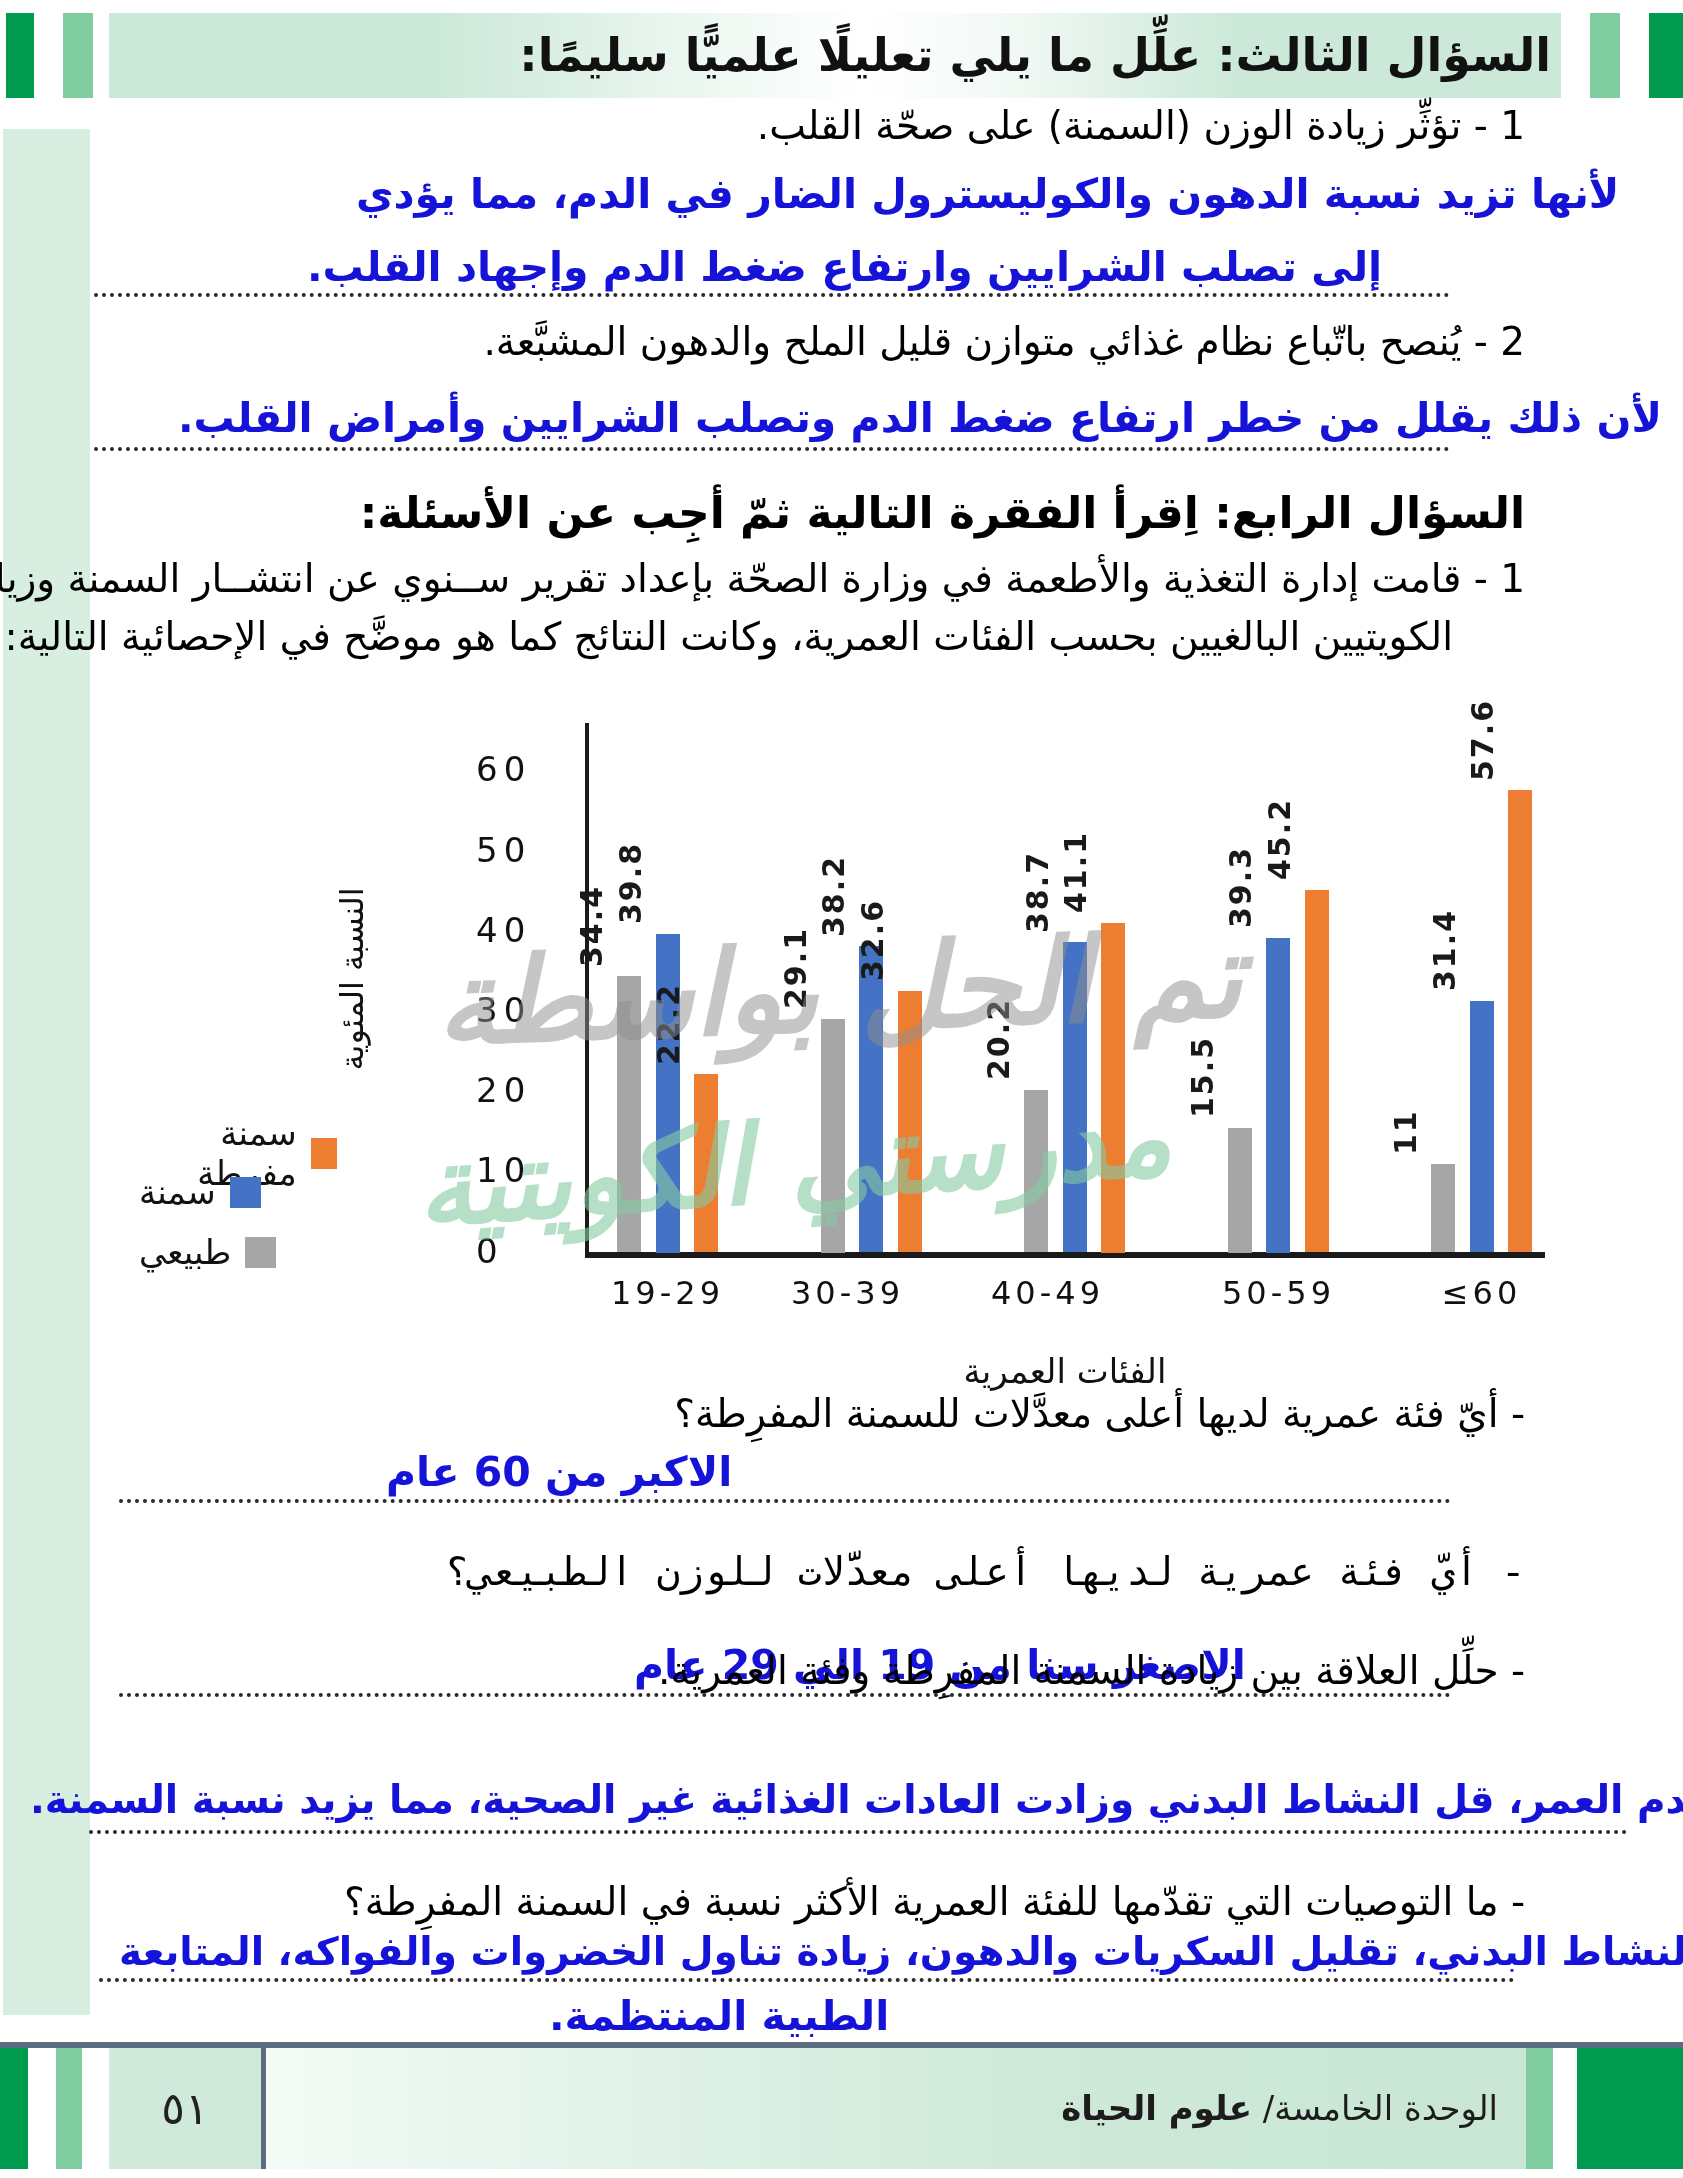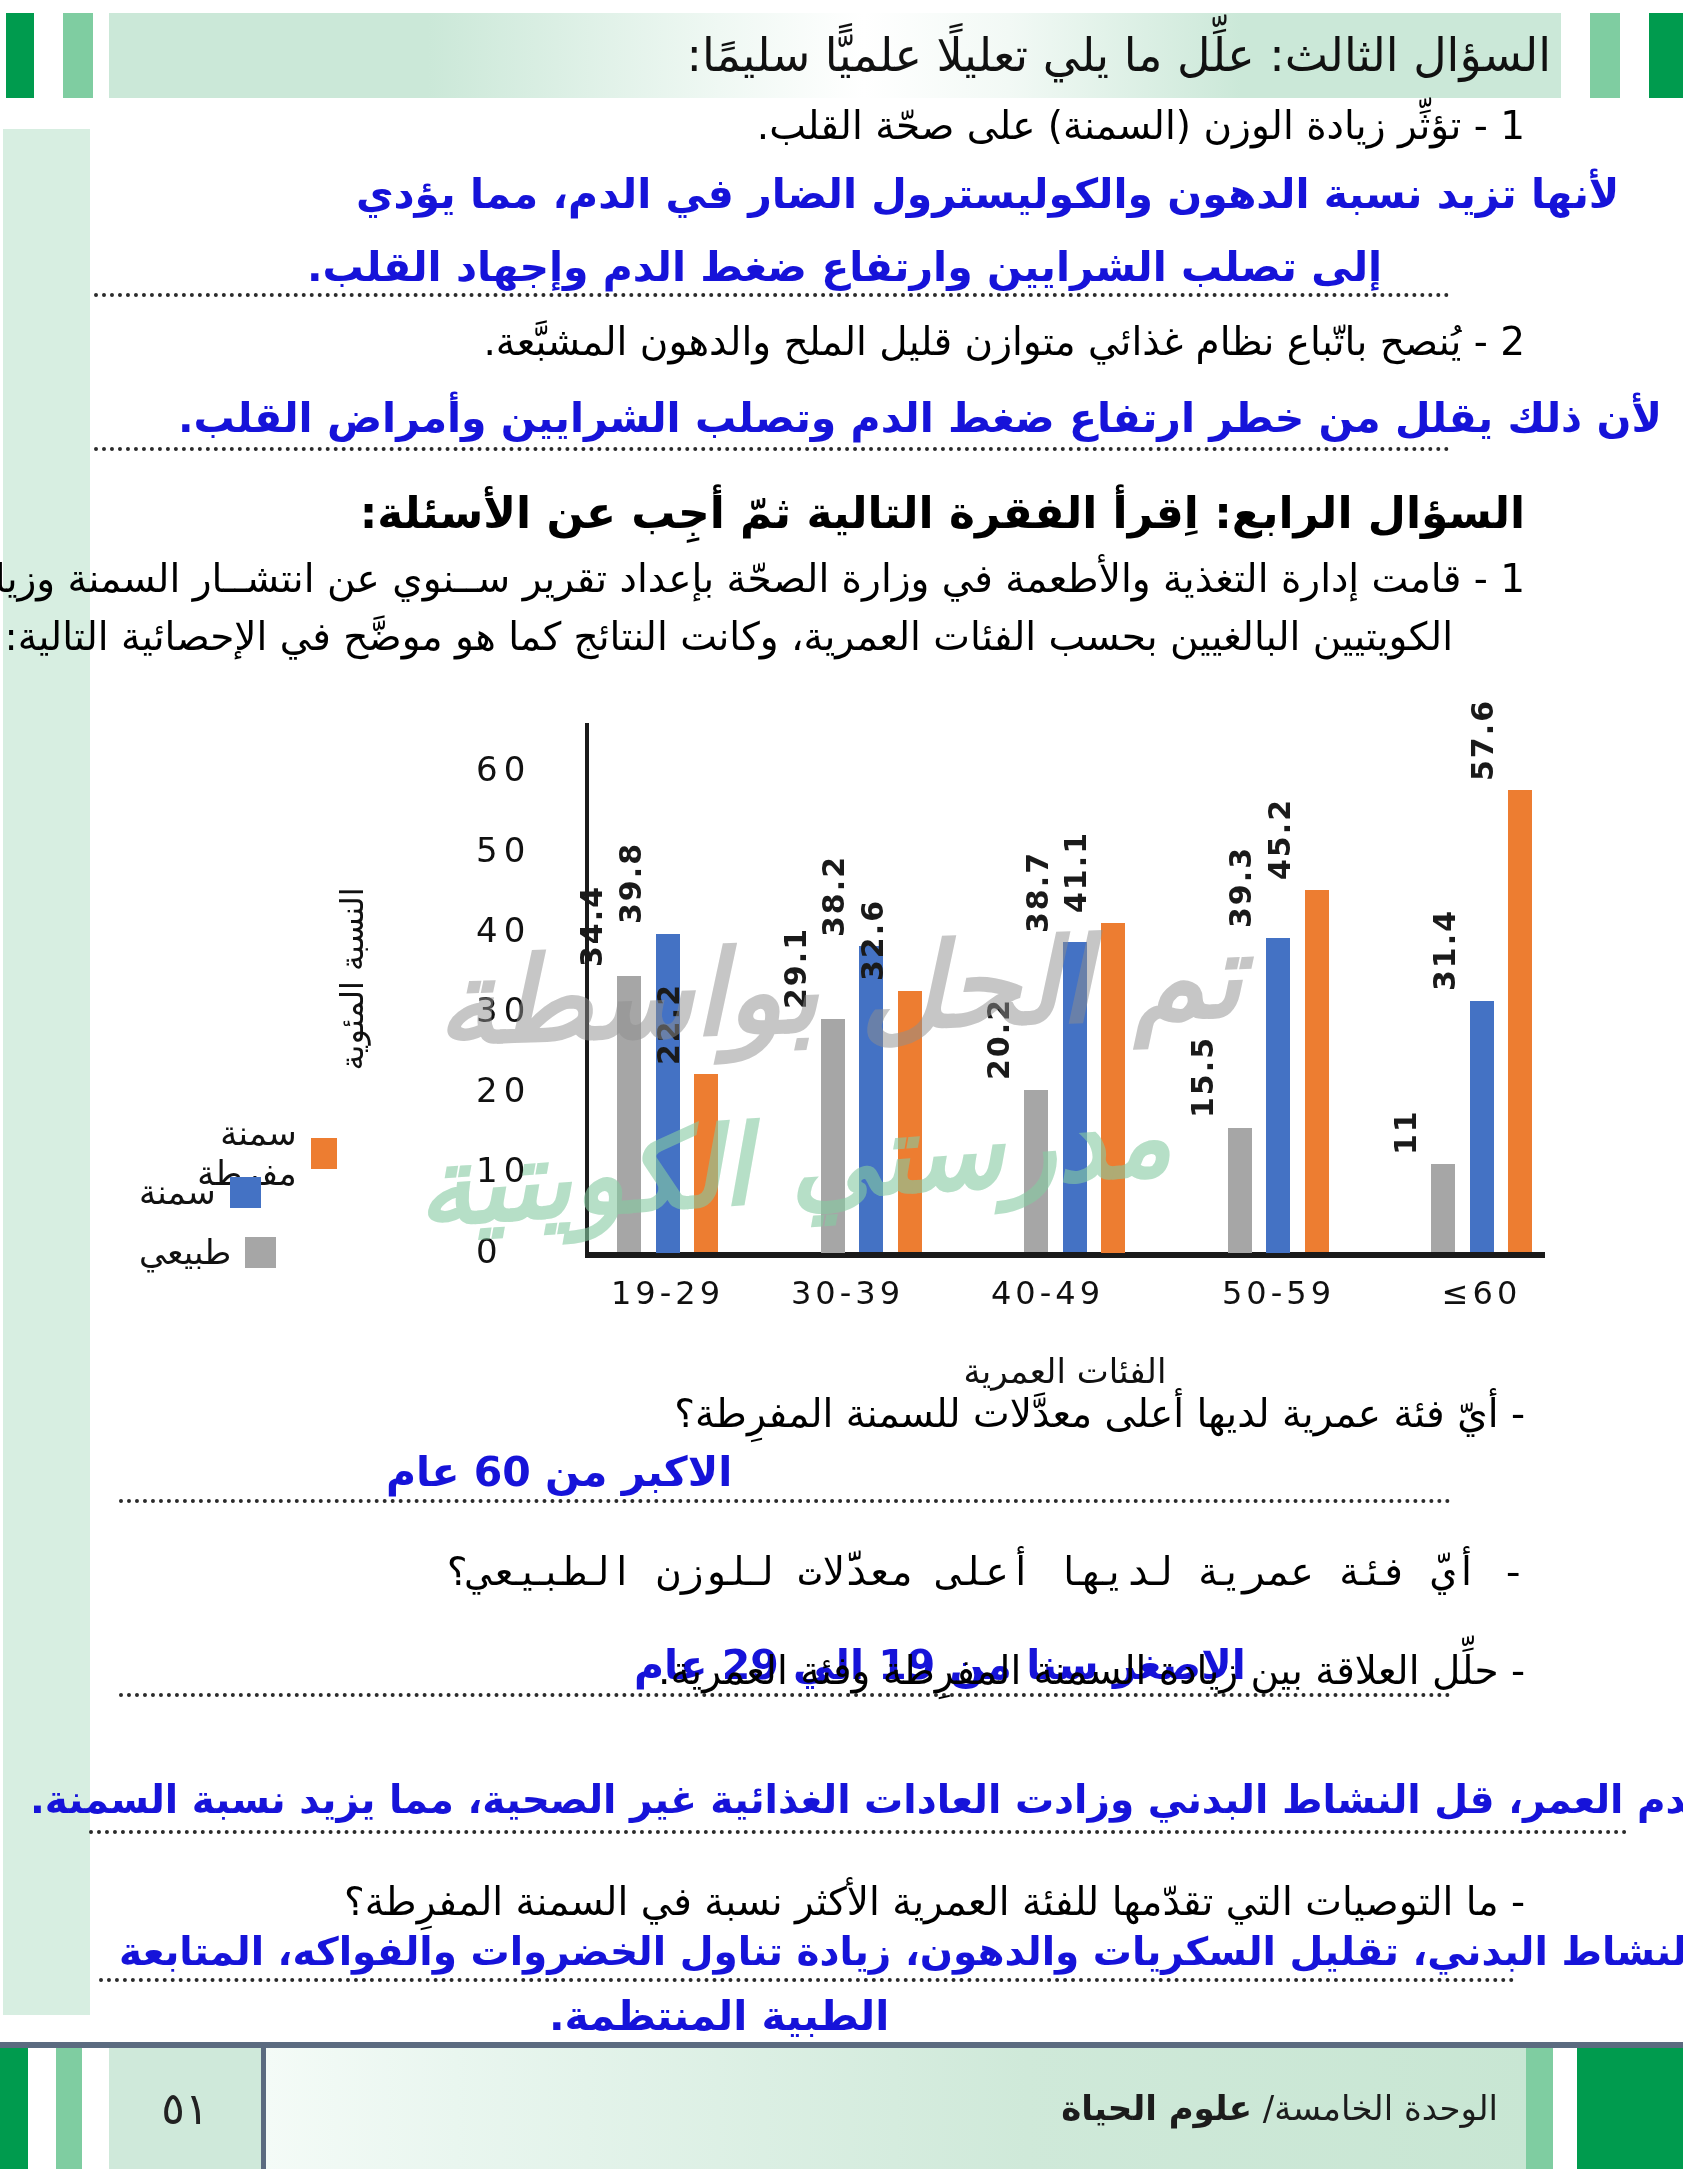--- a/index.html
+++ b/index.html
@@ -9,21 +9,21 @@
   }
   .abs{position:absolute;}
   .nowrap{white-space:nowrap;}
   
   .g-dark{background:#009B4E;}
   .g-mid{background:#7FCDA1;}
   .g-light{background:#D7EEE1;}
   .hdr-band{
     background:linear-gradient(270deg,#CBE8D8 0%,#CBE8D8 22%,#F2F9F5 38%,#ffffff 48%,#EFF8F3 58%,#CBE8D8 78%,#CBE8D8 100%);
   }
-  .hdr-title{font-size:46px;font-weight:normal;line-height:85px;padding-left:10px;}
+  .hdr-title{font-size:46px;font-weight:bold;line-height:85px;padding-left:10px;}
   .q-black{font-size:39px;color:#000000;}
   .q-bold{font-weight:bold;}
   .ans{color:#1613D9;font-weight:bold;font-size:41px;}
   .dotline{border-bottom:4px dotted #2b2b2b;height:0;}
   
   #chart{left:139px;top:693px;width:1475px;height:705px;}
   .axis{background:#1a1a1a;}
   .ytick{font-size:34px;letter-spacing:6px;text-align:left;direction:ltr;color:#111;}
   .xcat{font-size:32px;letter-spacing:4px;text-align:center;direction:ltr;color:#111;}
   .bar{position:absolute;}

